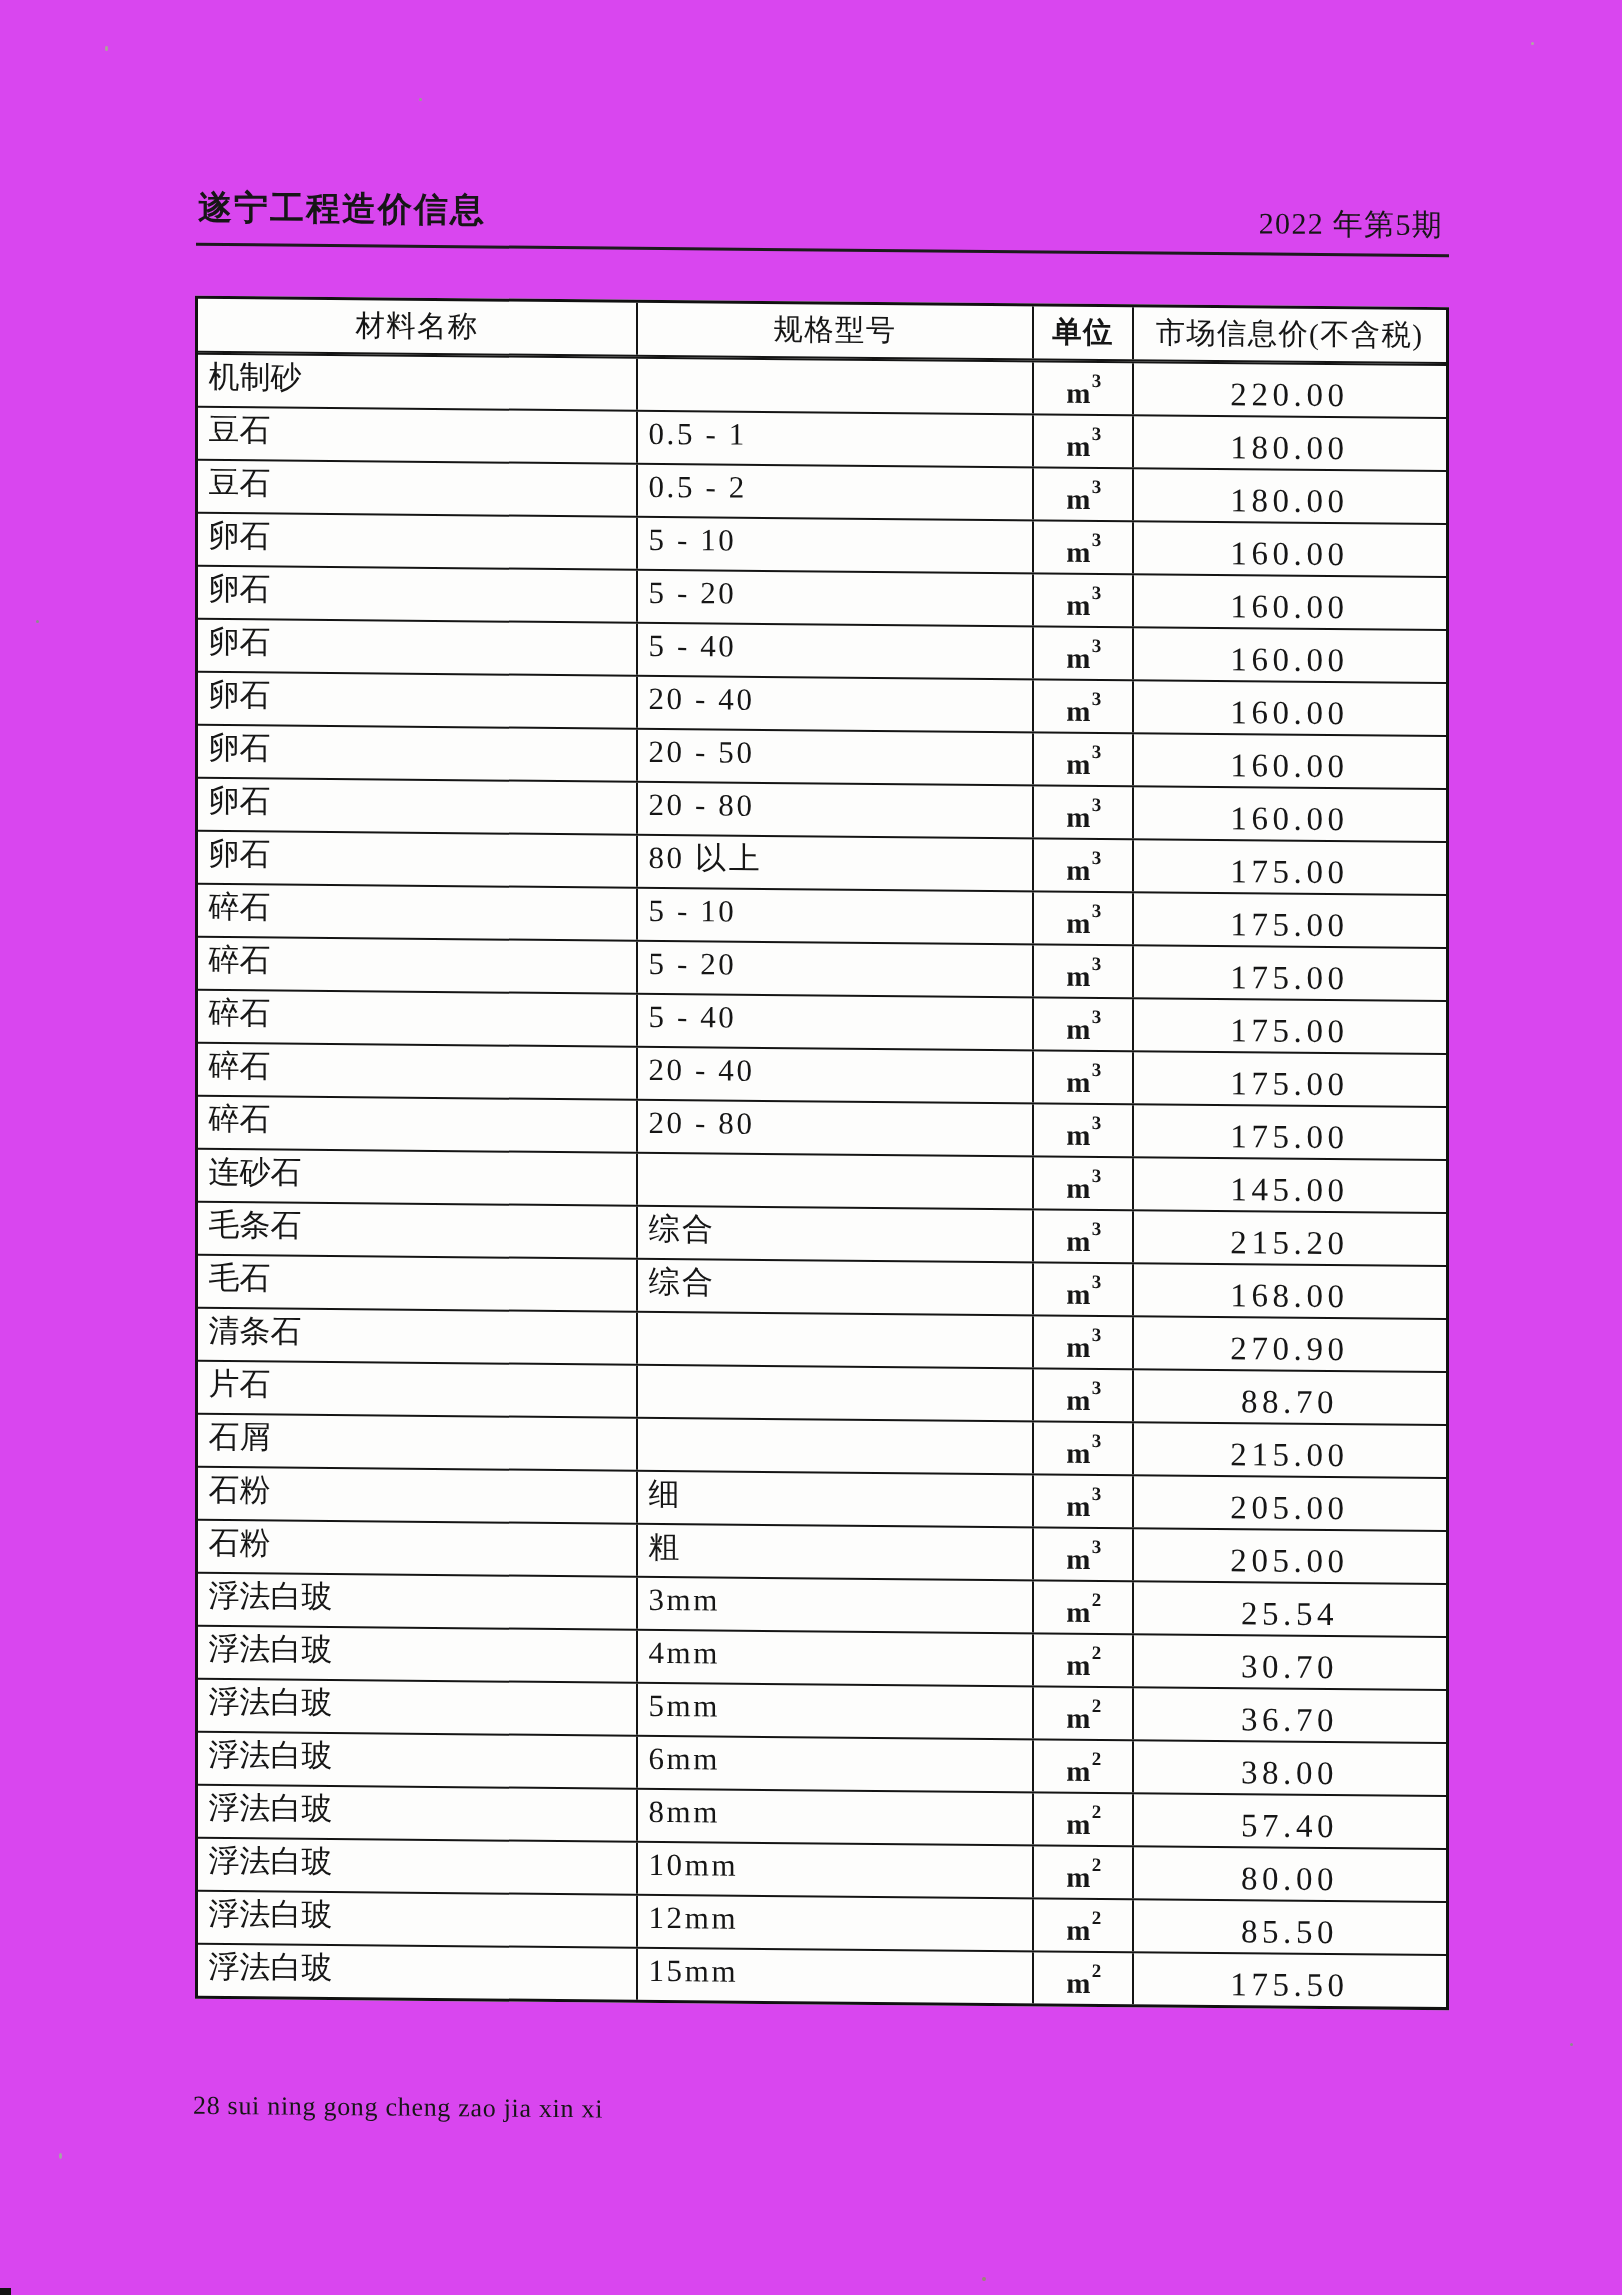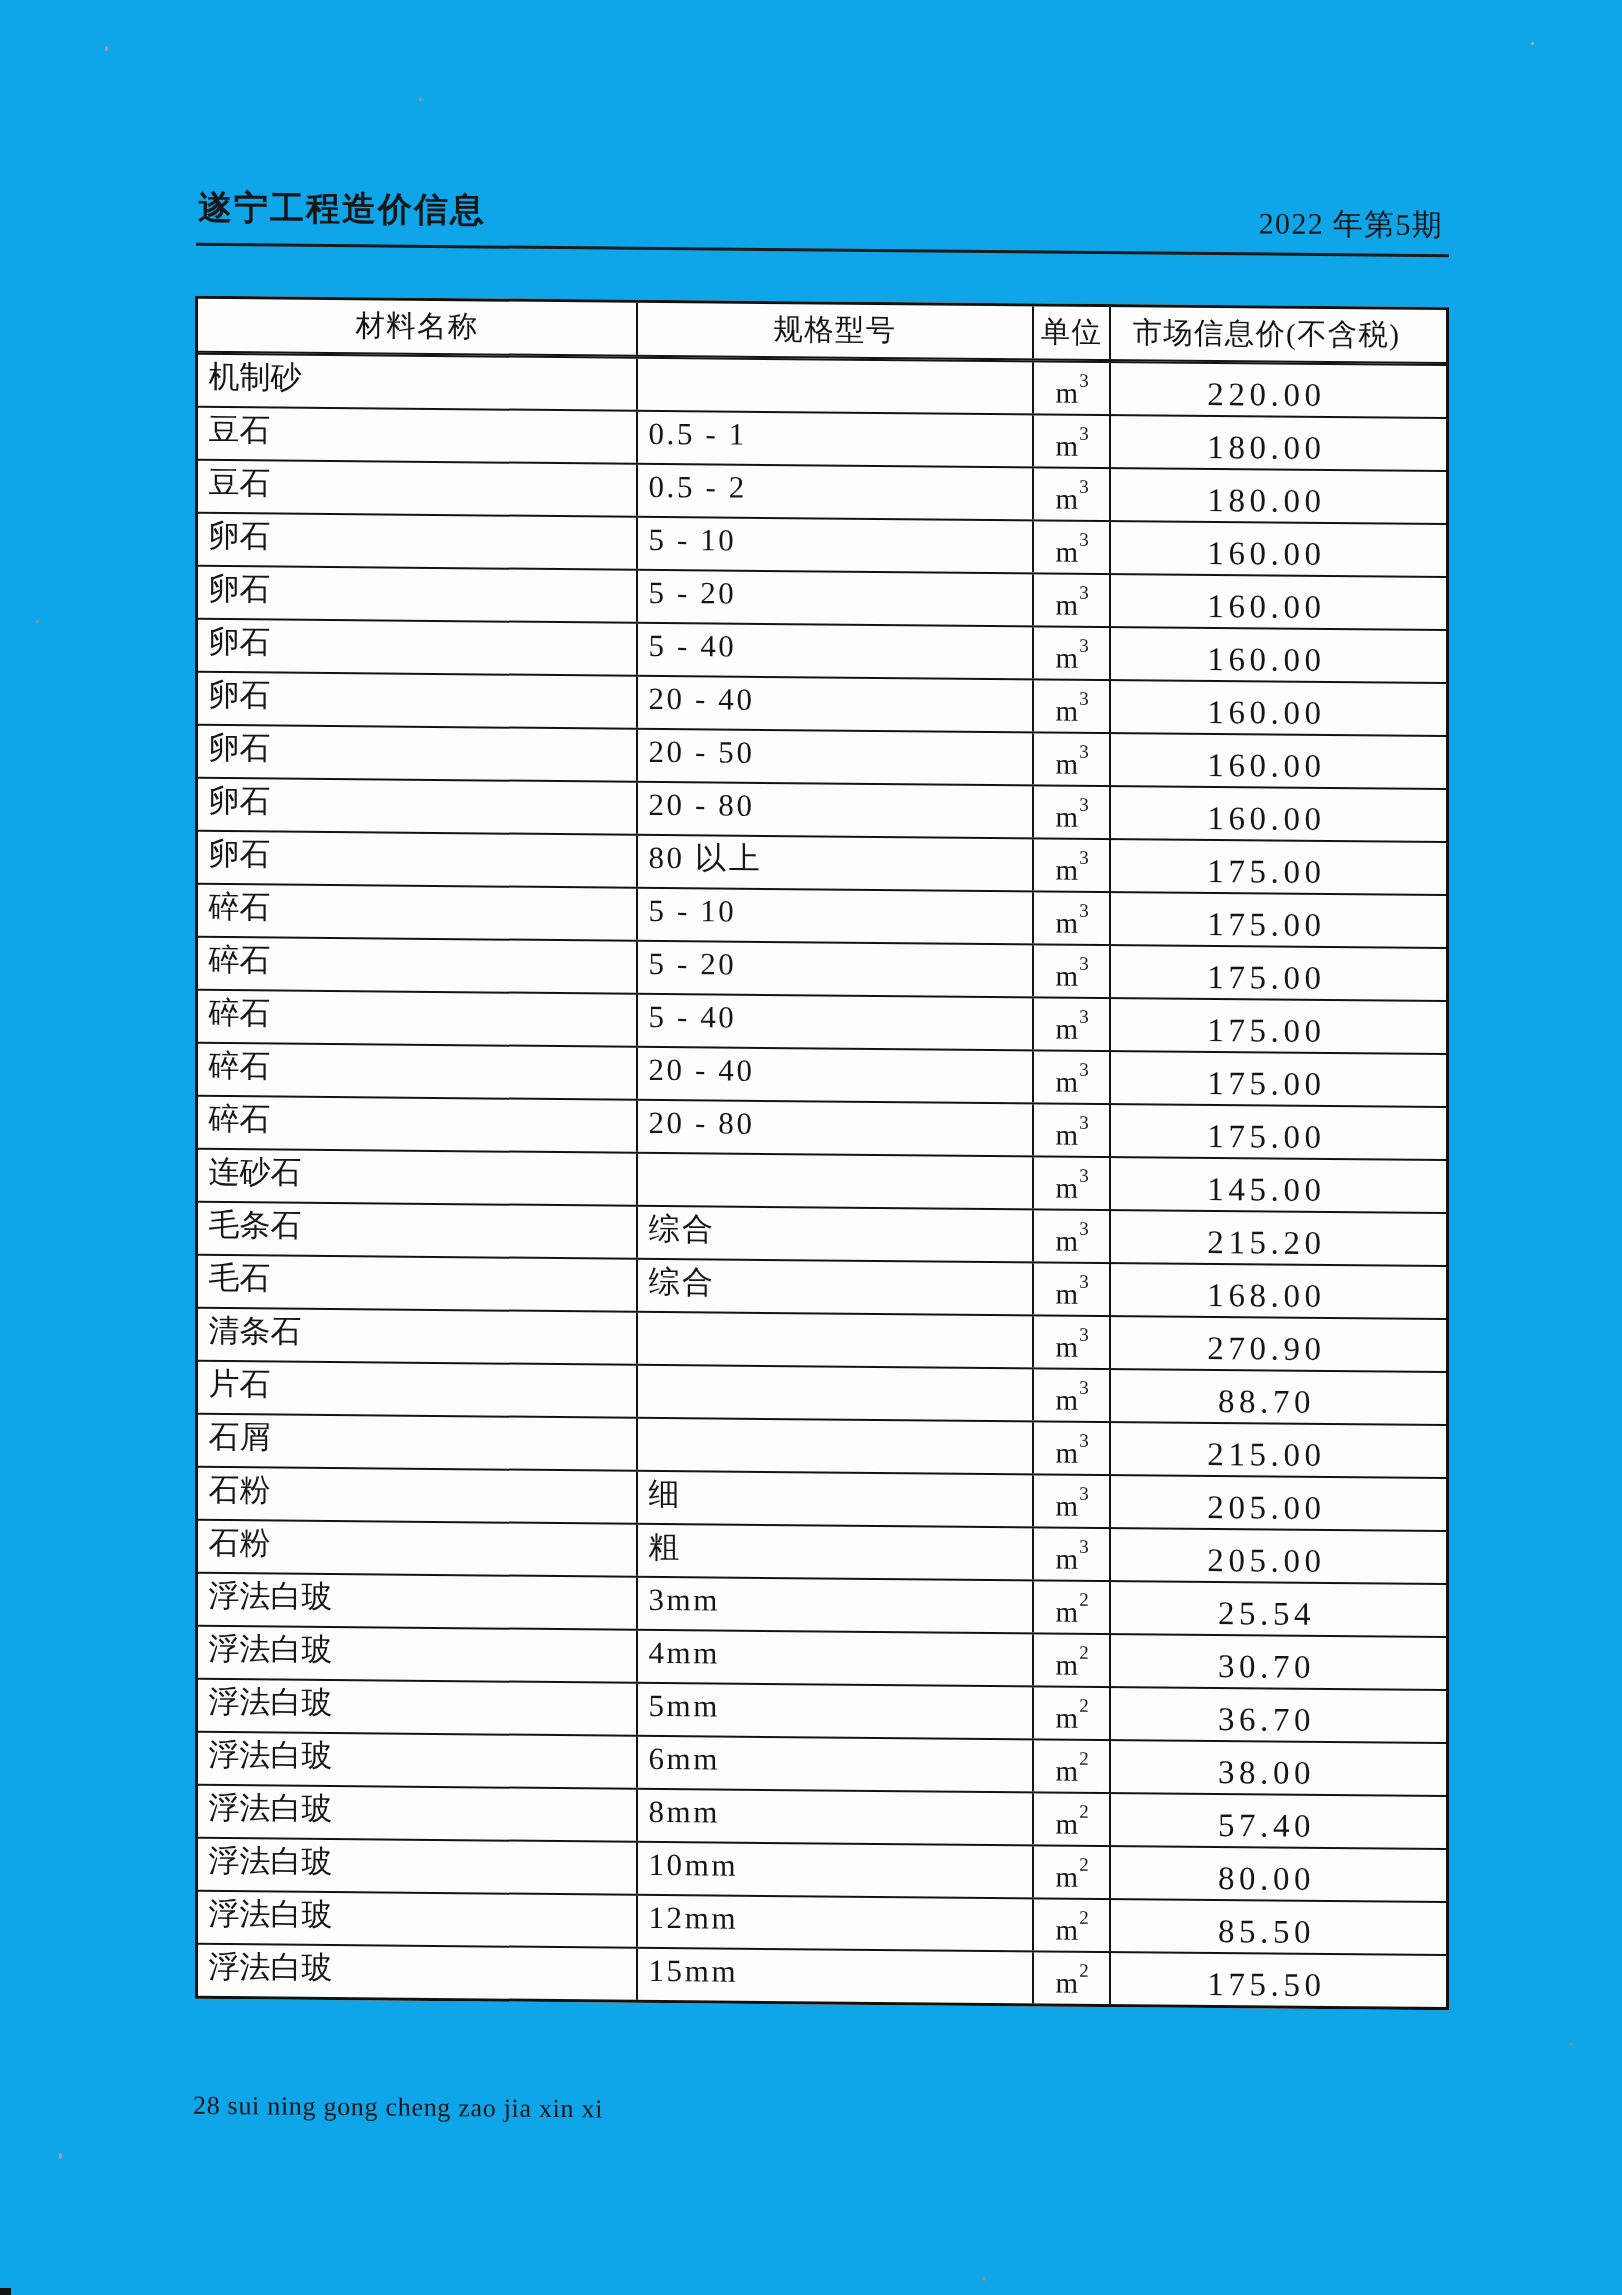--- a/index.html
+++ b/index.html
@@ -1,19 +1,19 @@
 <!DOCTYPE html>
 <html style="font-size:10.5px"><head>
 <meta charset="utf-8">
 <style>
   html,body{margin:0;padding:0;background:#ffffff;}
   .sheet{
     position:relative;
     width:1623px;height:2295px;
-    background:#0ea5e9;
+    background:#d946ef;
     overflow:hidden;
     font-family:"Liberation Serif","DejaVu Serif",serif;
     color:#161616;
   }
   
   .content{
     position:absolute;left:0;top:0;width:1623px;height:2295px;
     transform:skewY(0.52deg);
     transform-origin:0 0;
   }
@@ -51,21 +51,21 @@
   .t-cell{
     box-sizing:border-box;
     display:flex;align-items:center;
     overflow:hidden;
     font-size:31px;
     line-height:1;
     white-space:nowrap;
   }
   .c-name {width:438px;padding:0 0 7.9px 10.5px;}
   .c-spec {width:396px;border-left:2px solid #141414;padding:0 0 7.9px 10.5px;letter-spacing:2.6px;}
-  .c-unit {width:77px;border-left:2px solid #141414;justify-content:center;padding-top:10.5px;}
+  .c-unit {width:100px;border-left:2px solid #141414;justify-content:center;padding-top:10.5px;font-weight:bold;}
   .c-price{width:313px;border-left:2px solid #141414;justify-content:center;padding-top:9.2px;font-size:33px;letter-spacing:4.6px;}
   .t-header .t-cell{justify-content:center;padding:0;font-size:29.4px;letter-spacing:1.3px;}
   .unit-base{font-size:29px;}
   .unit-exp{font-size:19px;vertical-align:super;line-height:1;position:relative;top:-13px;left:1.3px;}
   .page-footer{
     position:absolute;left:193px;top:2089px;
     font-size:26px;letter-spacing:0.7px;white-space:nowrap;
   }
   
   .speck{position:absolute;border-radius:50%;}

